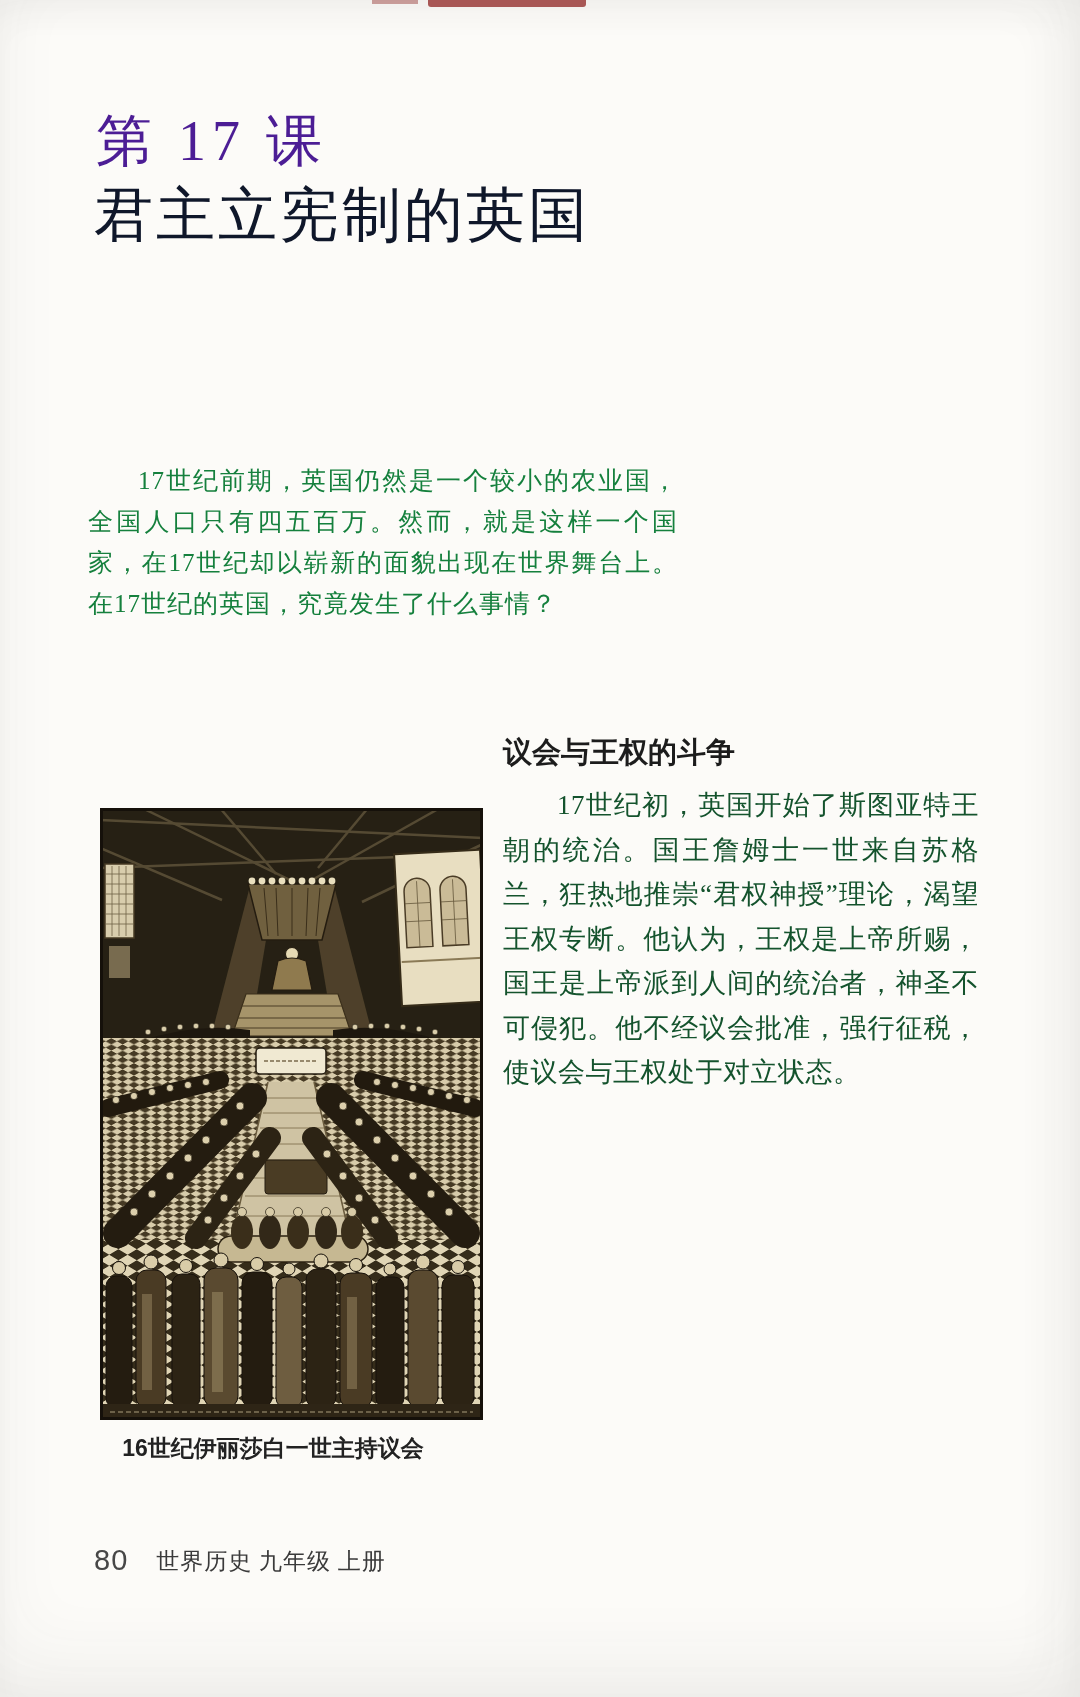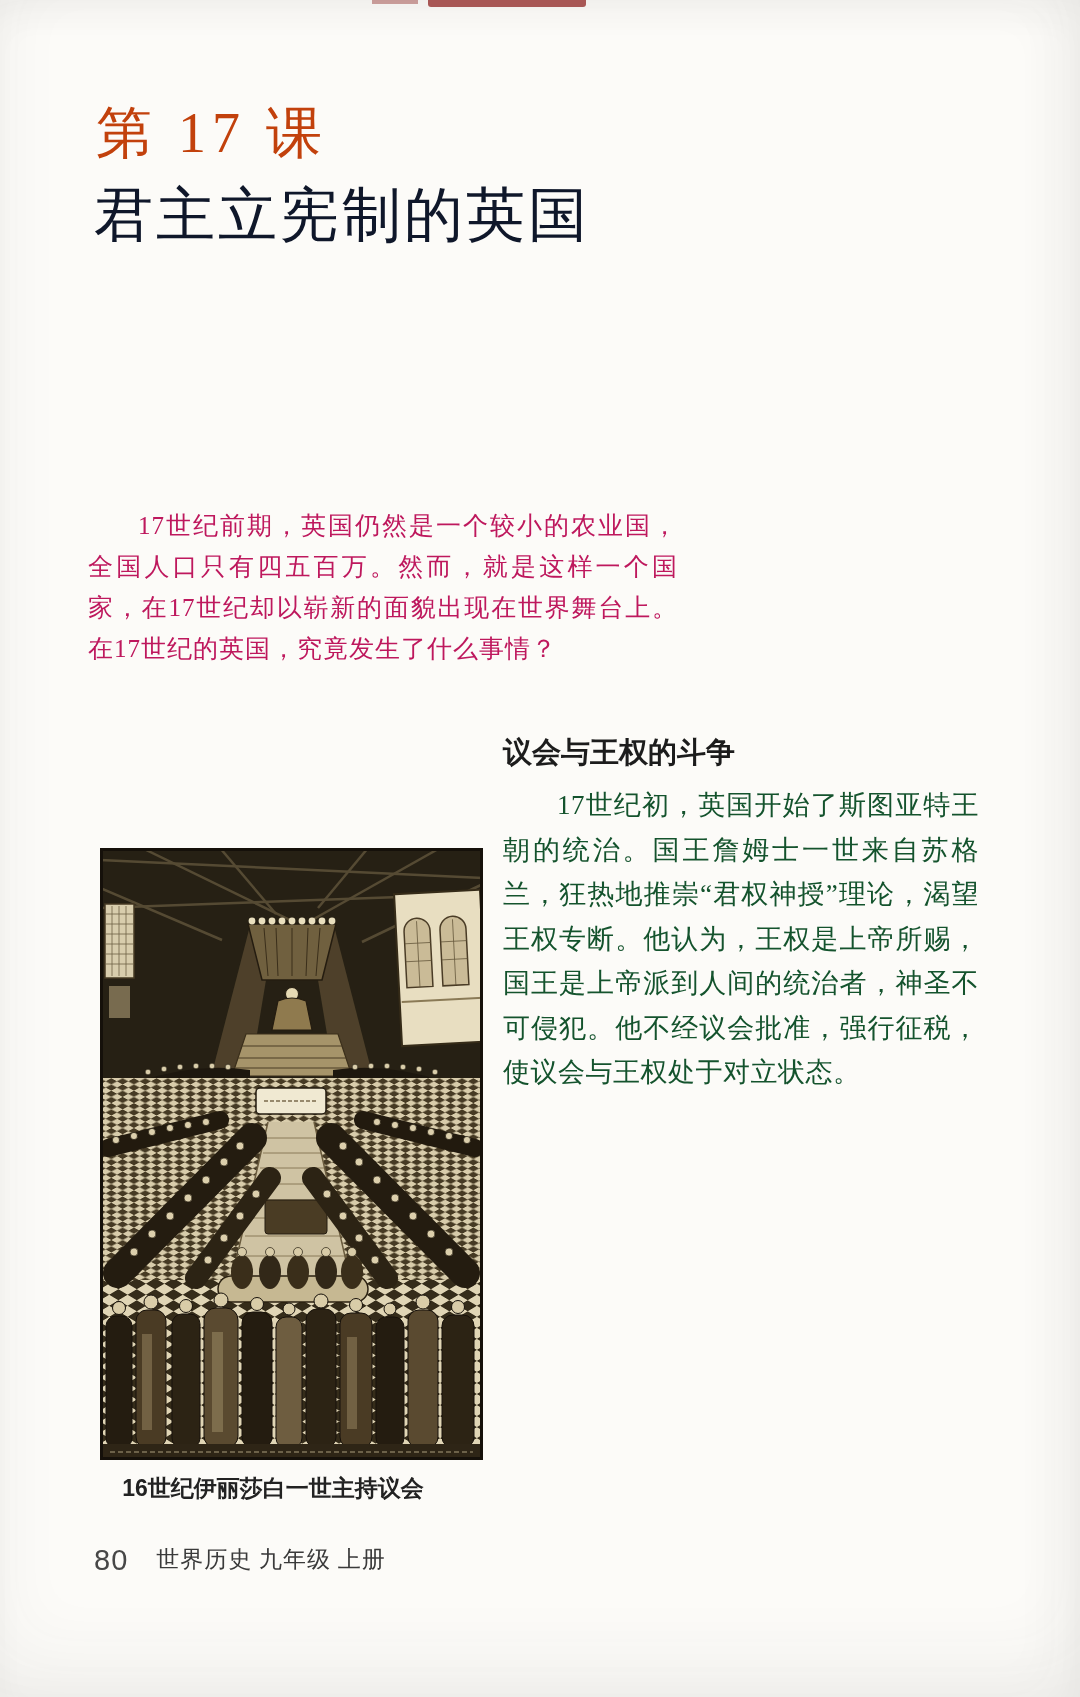--- a/index.html
+++ b/index.html
@@ -11,49 +11,49 @@
   }
   .page::after {
     content:""; position:absolute; inset:0; pointer-events:none;
     box-shadow: inset 0 -40px 70px rgba(60,60,60,.05), inset -25px 0 50px rgba(60,60,60,.035), inset 0 18px 30px rgba(60,60,60,.03);
   }
   
   .red-remnant { position:absolute; top:0; left:372px; width:214px; height:8px; display:flex; align-items:flex-start; }
   .red-remnant .seg1 { width:46px; height:4px; opacity:.45; }
   .red-remnant .seg2 { margin-left:10px; width:158px; height:7px; opacity:.8; border-radius:0 0 3px 3px; }
   .lesson-number {
-    position:absolute; left:96px; top:96px;
-    font-size:56px; font-weight:400; color:#c2410c; letter-spacing:6px; white-space:pre;
+    position:absolute; left:96px; top:104px;
+    font-size:56px; font-weight:400; color:#4c1d95; letter-spacing:6px; white-space:pre;
   }
   .lesson-title {
     position:absolute; left:94px; top:176px;
     font-size:59px; font-weight:400; color:#0f172a; letter-spacing:3px;
   }
   .intro {
     position:absolute; left:88px; top:460px; width:590px;
     font-size:25px; line-height:41px; text-align:justify; text-indent:2em;
     letter-spacing:1px;
   }
-  .figure-block { position:absolute; left:100px; top:848px; width:346px; }
+  .figure-block { position:absolute; left:100px; top:808px; width:346px; }
   .figure-block svg { display:block; width:383px; height:612px; }
   .figure-caption {
     margin-top:13px; text-align:center;
     font-family:"Liberation Sans","DejaVu Sans",sans-serif;
     font-size:23px; font-weight:700; color:#222;
   }
   .text-col { position:absolute; left:503px; top:733px; width:476px; }
   .section-heading {
     font-family:"Liberation Sans","DejaVu Sans",sans-serif;
     font-size:29px; font-weight:700; color:#1c1c1c; margin-bottom:10px;
   }
   .text-col p {
     font-size:27px; line-height:44.5px; color:#14532d;
     text-align:justify; text-indent:2em; letter-spacing:.5px;
   }
-  .footer { position:absolute; left:94px; top:1544px; display:flex; align-items:flex-start; }
+  .footer { position:absolute; left:94px; top:1544px; display:flex; align-items:flex-end; }
   .footer .pagenum {
     font-family:"Liberation Sans","DejaVu Sans",sans-serif;
     font-size:29px; color:#474747; letter-spacing:1px;
   }
   .footer .booktitle {
     margin-left:28px; font-size:23px; font-weight:400; color:#3a3a3a; letter-spacing:1px; white-space:pre;
   }
 </style>
 </head>
 <body>
@@ -61,21 +61,21 @@
 <div class="page">
 
   <div class="red-remnant">
     <span class="seg1" style="background: rgb(156, 53, 50);"></span>
     <span class="seg2" style="background: rgb(156, 53, 50);"></span>
   </div>
 
   <h1 class="lesson-number">第 17 课</h1>
   <h1 class="lesson-title">君主立宪制的英国</h1>
 
-  <p class="intro" style="color: #be185d; margin-top: 45px;">17世纪前期，英国仍然是一个较小的农业国，全国人口只有四五百万。然而，就是这样一个国家，在17世纪却以崭新的面貌出现在世界舞台上。在17世纪的英国，究竟发生了什么事情？</p>
+  <p class="intro" style="color: #15803d;">17世纪前期，英国仍然是一个较小的农业国，全国人口只有四五百万。然而，就是这样一个国家，在17世纪却以崭新的面貌出现在世界舞台上。在17世纪的英国，究竟发生了什么事情？</p>
 
   <figure class="figure-block">
     <svg viewBox="0 0 383 612" xmlns="http://www.w3.org/2000/svg">
       <defs>
         <pattern id="chkA" width="16" height="16" patternUnits="userSpaceOnUse" patternTransform="scale(1,0.55) rotate(45)">
           <rect width="16" height="16" fill="#d8ccab"></rect>
           <rect width="8" height="8" fill="#463a24"></rect>
           <rect x="8" y="8" width="8" height="8" fill="#463a24"></rect>
         </pattern>
         <pattern id="chkB" width="26" height="26" patternUnits="userSpaceOnUse" patternTransform="scale(1,0.6) rotate(45)">

